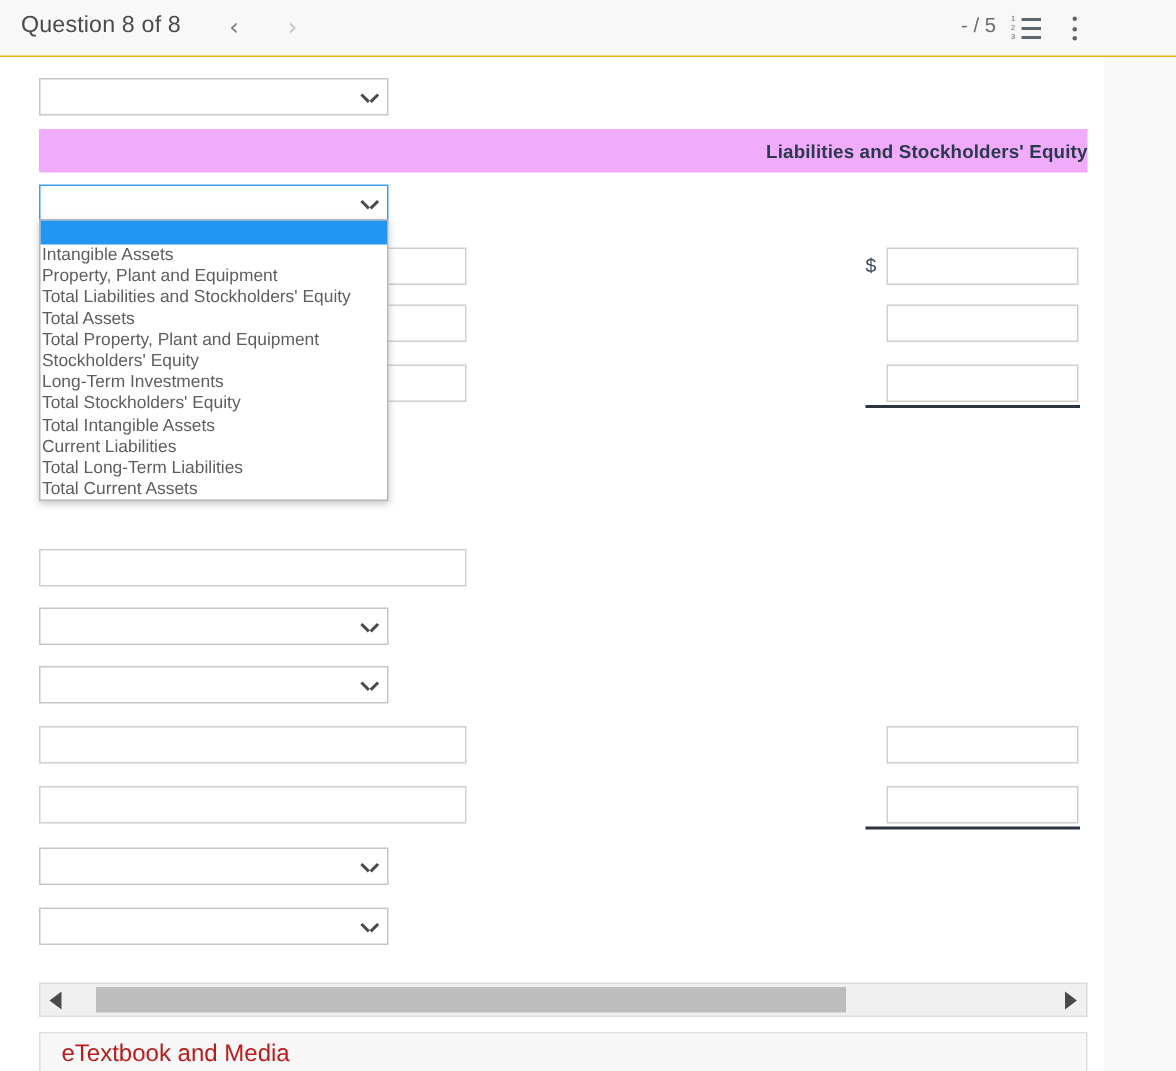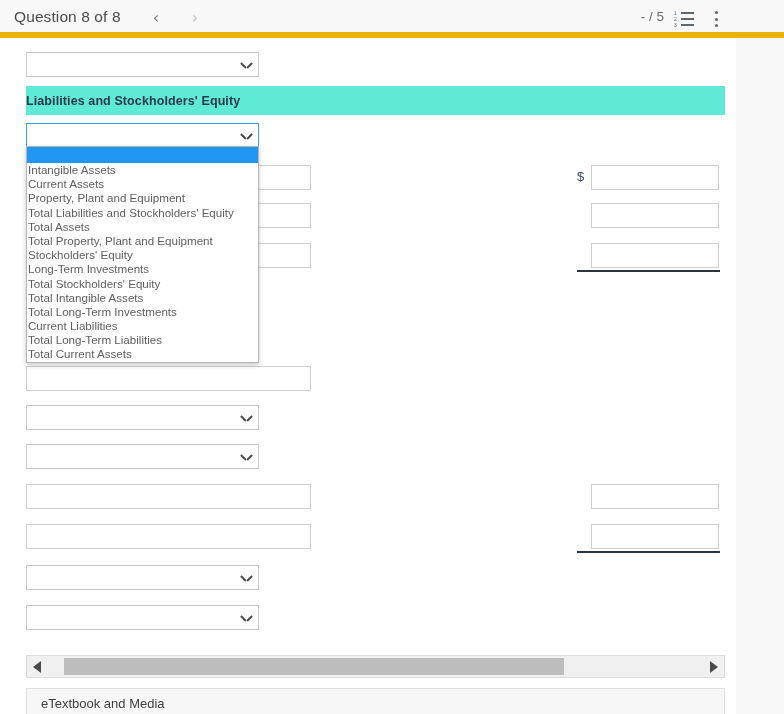--- a/index.html
+++ b/index.html
@@ -14,21 +14,21 @@
     overflow: hidden;
     position: relative;
   }
 
   
   .topbar {
     position: absolute;
     left: 0; top: 0;
     width: 784px; height: 38px;
     background: #f8f8f8;
-    border-bottom: 6px solid #eab308;
+    border-bottom: 1px solid #eab308;
     box-sizing: border-box;
   }
   .q-title {
     position: absolute;
     left: 14px; top: 8px;
     font-size: 15.5px;
     color: #4a4a4a;
     letter-spacing: .1px;
     white-space: nowrap;
   }
@@ -131,24 +131,24 @@
 
   .uline {
     position: absolute;
     height: 2px;
     background: #2c3440;
   }
 
   
   .band {
     position: absolute;
-    background: #5eead4;
+    background: #f0abfc;
     display: flex;
     align-items: center;
-    justify-content: flex-start;
+    justify-content: flex-end;
   }
   .band-label {
     font-size: 12.5px;
     font-weight: bold;
     color: #2b3a4a;
     letter-spacing: .1px;
   }
 
   
   .dd {
@@ -203,22 +203,22 @@
   
   .footer {
     position: absolute;
     background: #f7f7f7;
     border: 1px solid #e0e0e0;
     box-sizing: border-box;
     display: flex;
     align-items: center;
   }
   .footer-label {
-    font-size: 13px;
-    color: #404040;
+    font-size: 16px;
+    color: #b91c1c;
     padding-left: 14px;
   }
 </style>
 </head>
 <body>
 
 <div class="topbar">
   <div class="q-title">Question 8 of 8</div>
 
   <div class="nav-chevron nav-prev">‹</div>
@@ -298,30 +298,28 @@
     </div>
   </div>
 
   <div class="footer" style="left:26px; top:650px; width:699px; height:30px;">
     <span class="footer-label">eTextbook and Media</span>
   </div>
 
   <div class="dd" id="dropdown-list" style="left:26px; top:108px; width:233px;">
       <div class="dd-opt sel-row" style="background: rgb(33, 150, 243);"></div>
       <div class="dd-opt">Intangible Assets</div>
-      <div class="dd-opt">Current Assets</div>
       <div class="dd-opt">Property, Plant and Equipment</div>
       <div class="dd-opt">Total Liabilities and Stockholders' Equity</div>
       <div class="dd-opt">Total Assets</div>
       <div class="dd-opt">Total Property, Plant and Equipment</div>
       <div class="dd-opt">Stockholders' Equity</div>
       <div class="dd-opt">Long-Term Investments</div>
       <div class="dd-opt">Total Stockholders' Equity</div>
       <div class="dd-opt">Total Intangible Assets</div>
-      <div class="dd-opt">Total Long-Term Investments</div>
       <div class="dd-opt">Current Liabilities</div>
       <div class="dd-opt">Total Long-Term Liabilities</div>
       <div class="dd-opt">Total Current Assets</div>
     </div>
 
 </div>
 
 <div class="gutter"></div>
 
 </body></html>

